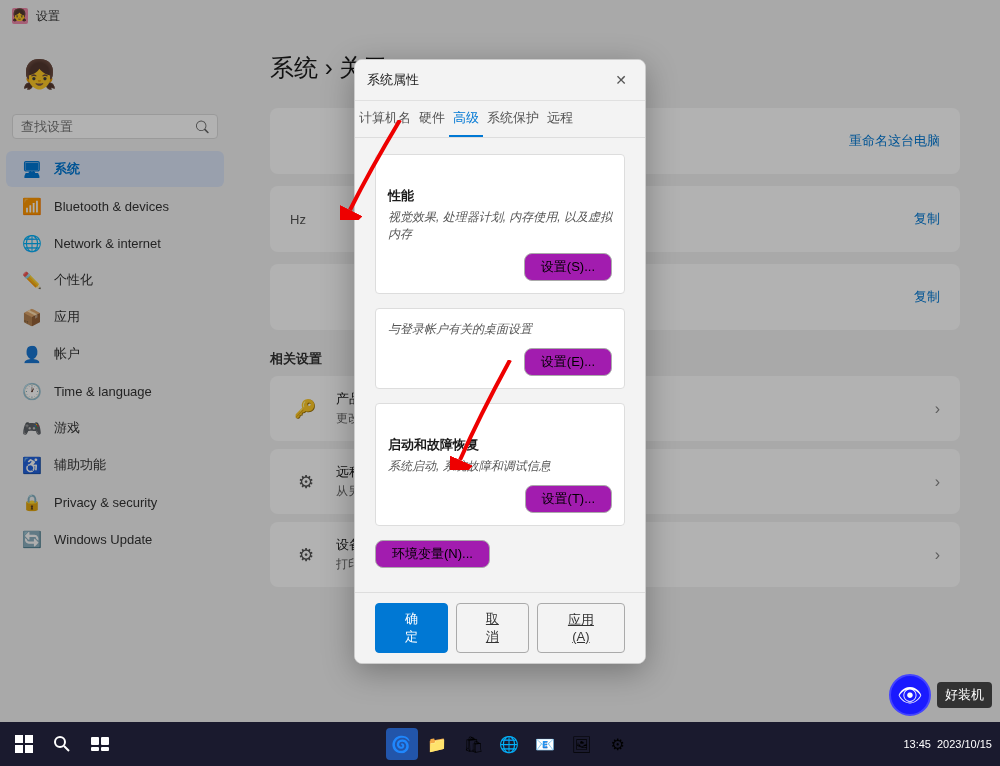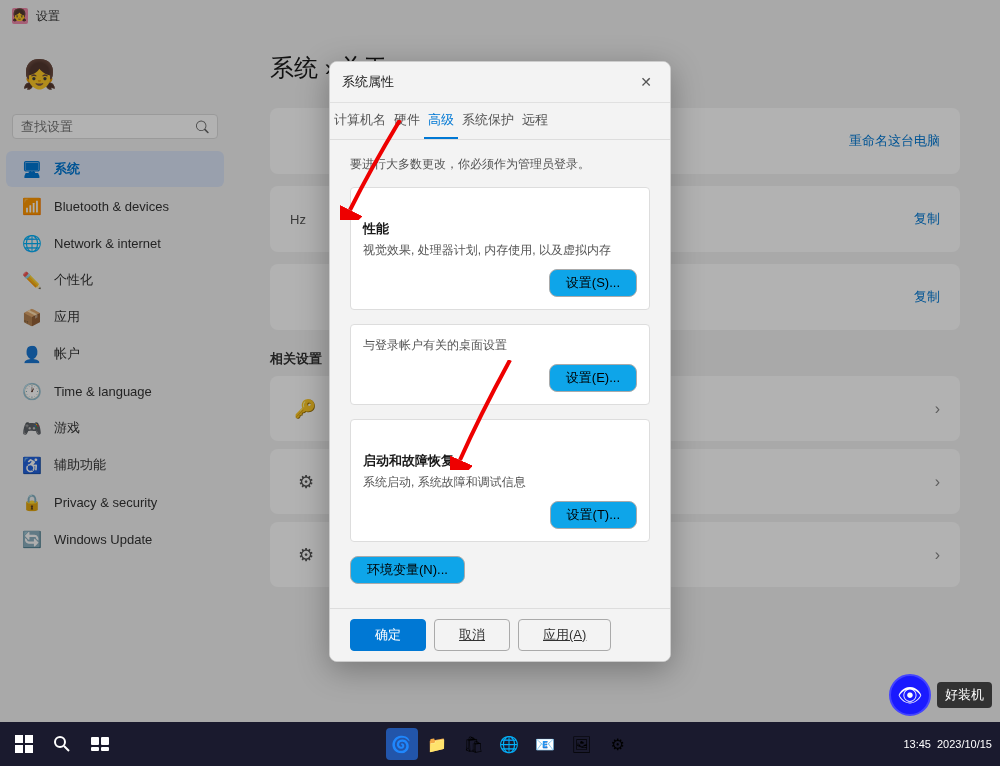--- a/index.html
+++ b/index.html
@@ -214,21 +214,21 @@
       display: flex;
       align-items: center;
       justify-content: center;
       z-index: 100;
     }
 
     .modal {
       background: #f3f3f3;
       border: 1px solid #ccc;
       border-radius: 8px;
-      width: 342px;
+      width: 292px;
       box-shadow: 0 8px 32px rgba(0,0,0,0.3);
       overflow: hidden;
     }
 
     .modal-title-bar {
       background: #f3f3f3;
       display: flex;
       align-items: center;
       padding: 8px 12px;
       border-bottom: 1px solid #e0e0e0;
@@ -288,25 +288,26 @@
       font-size: 13px;
       font-weight: 600;
       color: #1a1a1a;
       margin-bottom: 4px;
       margin-top: 20px;
     }
     .modal-section-desc {
       font-size: 12px;
       color: #555;
       margin-bottom: 10px;
+      font-style: italic;
     }
     .modal-section-btn {
       float: right;
       padding: 4px 16px;
-      background: #0ea5e9;
+      background: #a21caf;
       border: 1px solid #aaa;
       border-radius: 8px;
       font-size: 13px;
       cursor: pointer;
     }
     .clearfix { clear: both; }
 
     .modal-footer {
       display: flex;
       justify-content: flex-start;
@@ -520,21 +521,20 @@
 
     <div class="modal-tabs">
       <div class="modal-tab">计算机名</div>
       <div class="modal-tab">硬件</div>
       <div class="modal-tab active">高级</div>
       <div class="modal-tab">系统保护</div>
       <div class="modal-tab">远程</div>
     </div>
 
     <div class="modal-body">
-      <div class="modal-note">要进行大多数更改，你必须作为管理员登录。</div>
 
       <div class="modal-section">
         <div class="modal-section-title">性能</div>
         <div class="modal-section-desc">视觉效果, 处理器计划, 内存使用, 以及虚拟内存</div>
         <button class="modal-section-btn">设置(S)...</button>
         <div class="clearfix"></div>
       </div>
 
       <div class="modal-section">
         <div class="modal-section-desc">与登录帐户有关的桌面设置</div>

